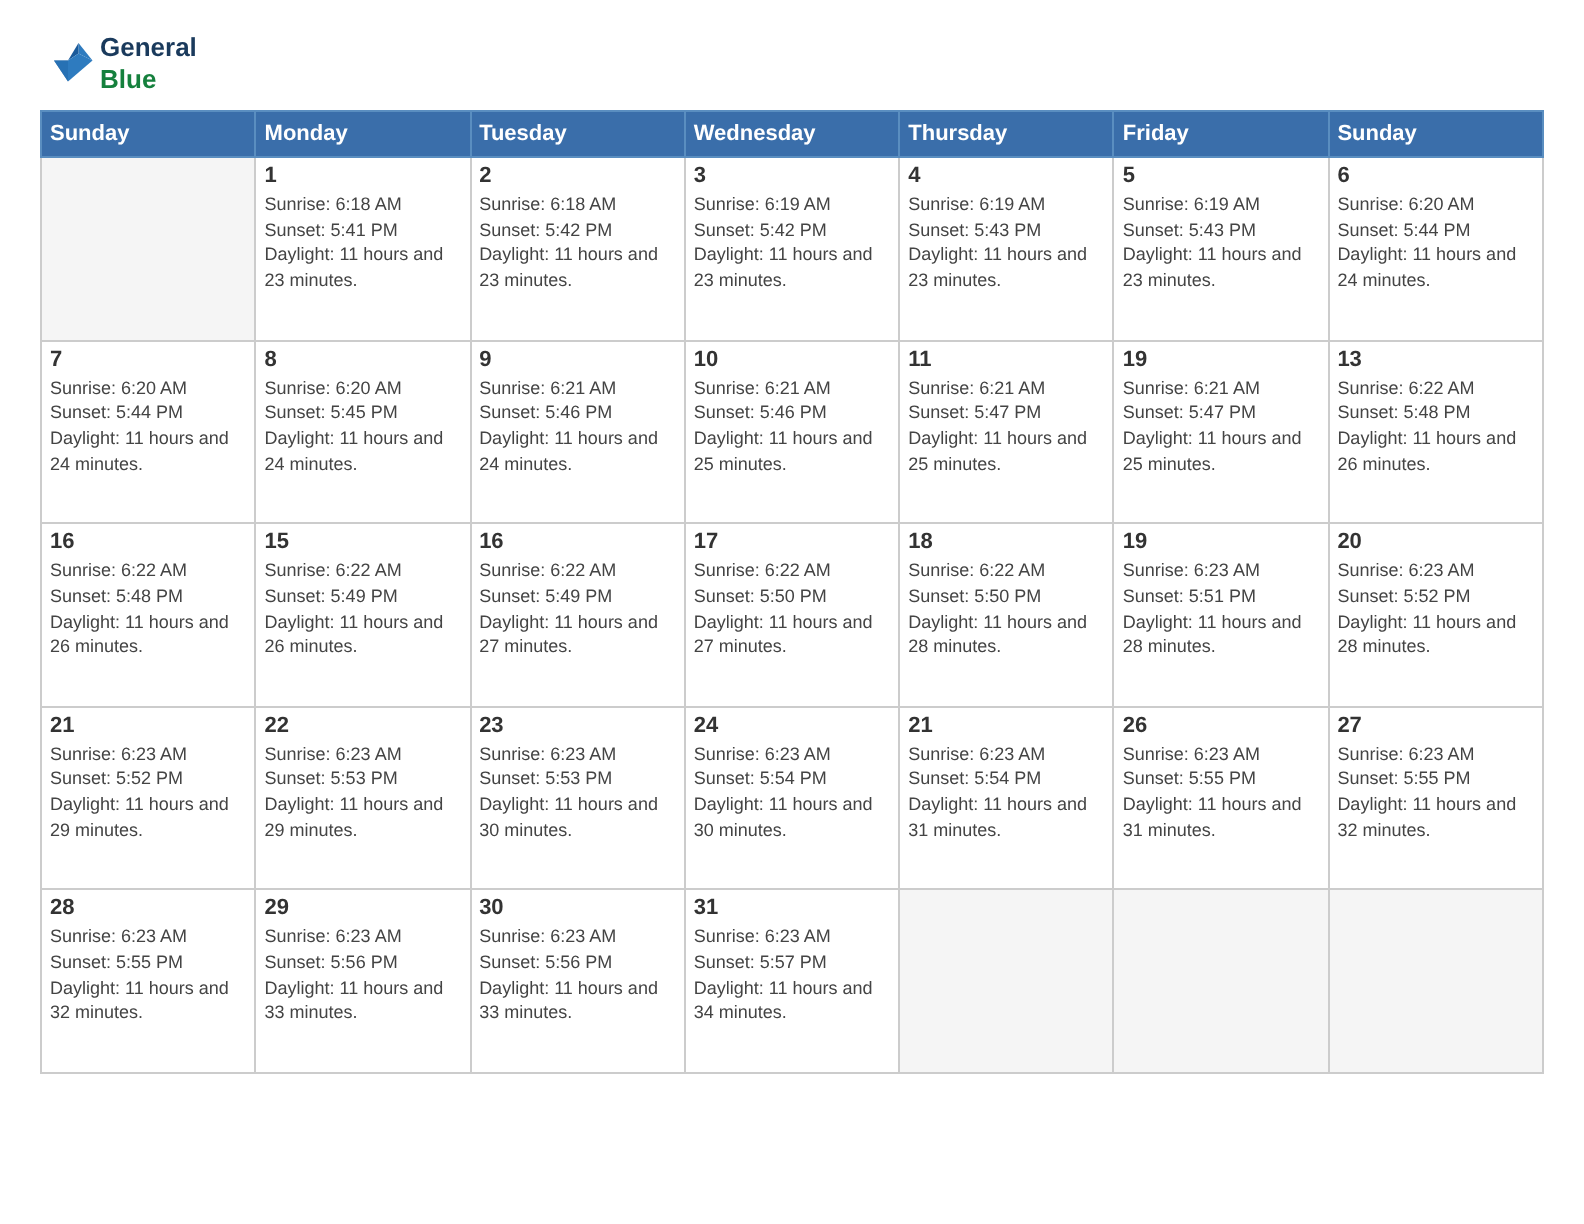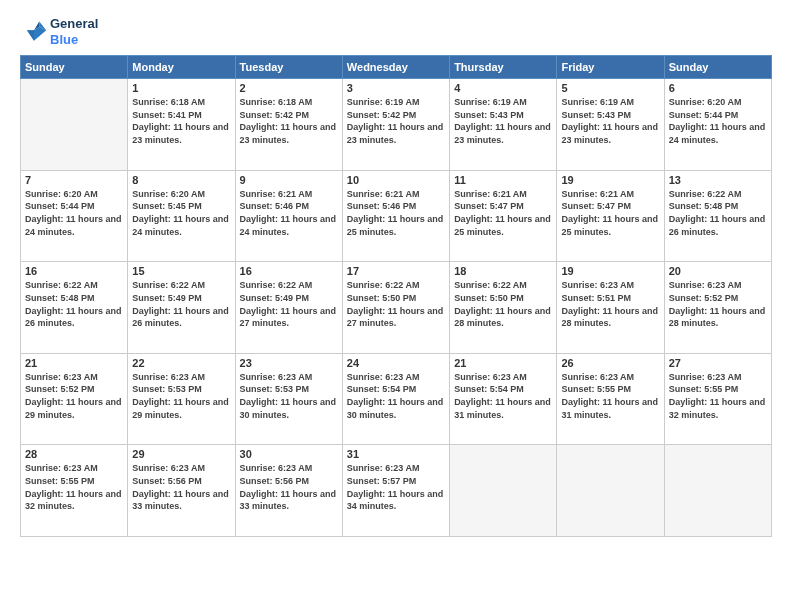--- a/index.html
+++ b/index.html
@@ -27,21 +27,21 @@
       display: flex;
       align-items: center;
       gap: 2px;
     }
     .logo-text {
       font-size: 13px;
       font-weight: bold;
       color: #1a3a5c;
       line-height: 1.2;
     }
-    .logo-text .blue { color: #3b82f6; }
+    .logo-text .blue { color: #15803d; }
     .logo-icon {
       width: 28px;
       height: 28px;
     }
     .title-block {
       text-align: right;
     }
     .month-title {
       font-size: 36px;
       font-weight: 300;
@@ -84,21 +84,20 @@
       font-size: 11px;
       font-weight: bold;
       color: #333;
       display: block;
       margin-bottom: 2px;
     }
     .day-info {
       font-size: 9px;
       color: #444;
       line-height: 1.4;
-      font-weight: bold;
     }
     tr.week-row td {
       height: 88px;
     }
   </style>
 </head>
 <body>
 
 <div class="page">
   <div class="header">

